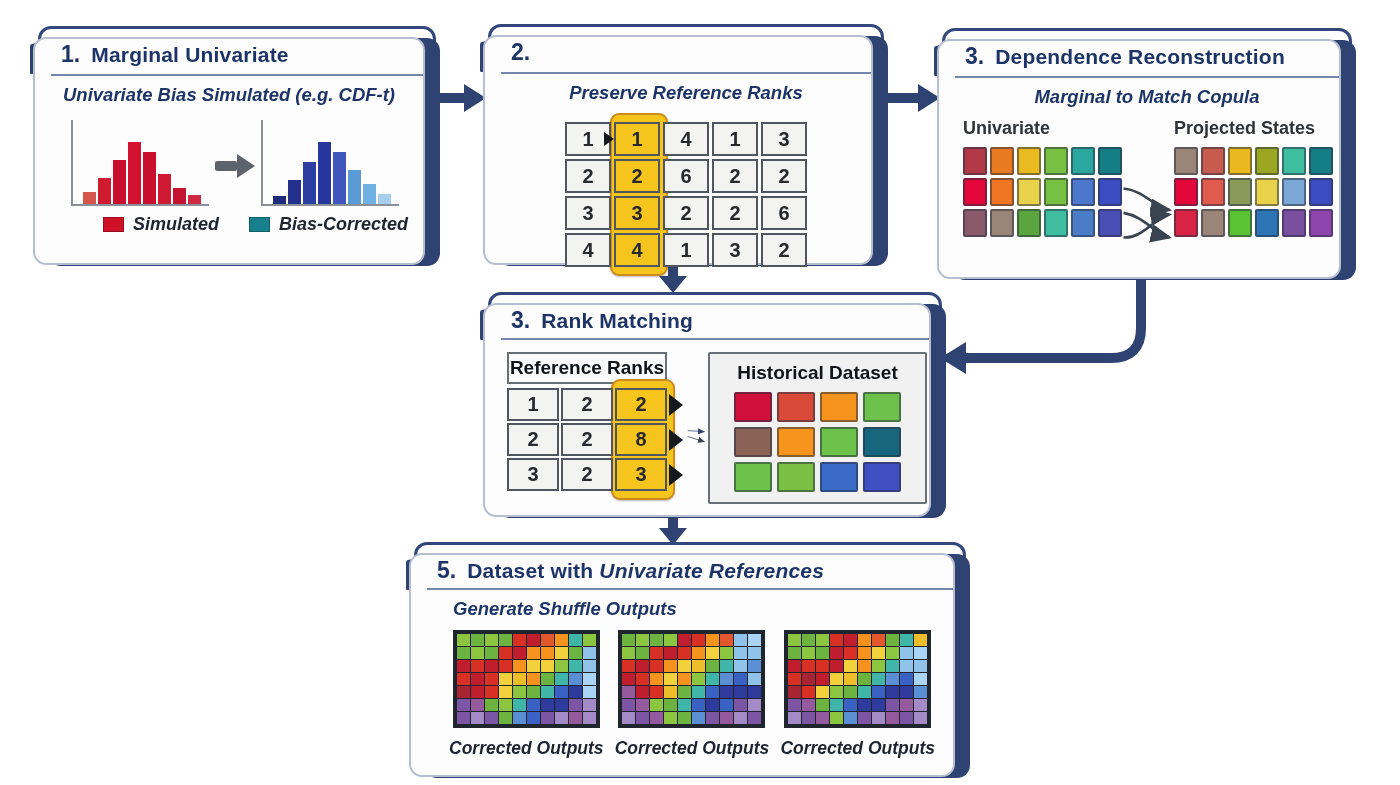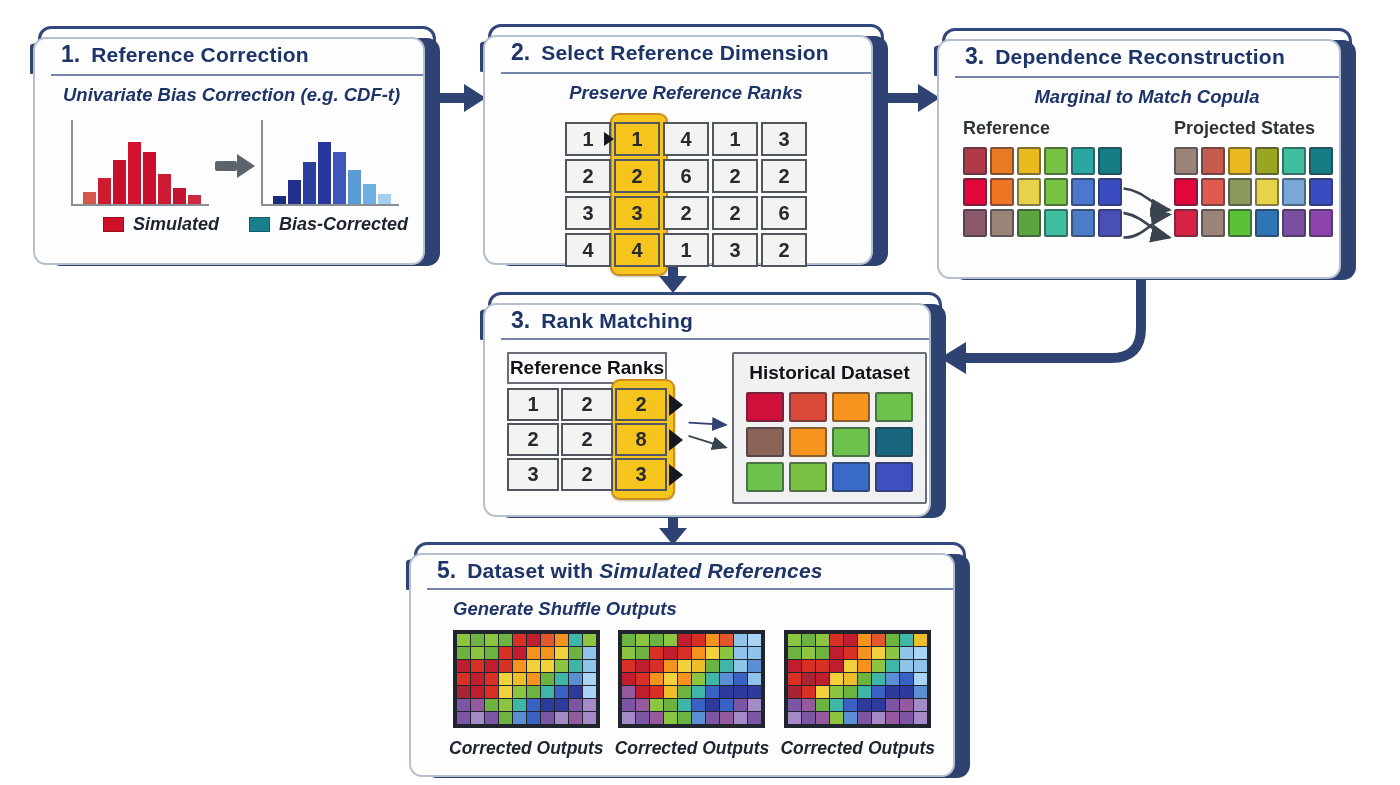--- a/index.html
+++ b/index.html
@@ -62,21 +62,21 @@
   .grid-label{font-size:18px;font-weight:bold;color:#2e3338;margin-bottom:8px;}
 
   
   .grids-row{display:flex;justify-content:space-between;align-items:flex-start;padding:10px 16px 0 18px;}
   .copula-arrows{margin-top:48px;}
 
   
   .rank-body{display:flex;align-items:flex-start;padding:12px 12px 0 16px;gap:0;}
   .ranks-header{border:2px solid #6a6f77;background:#fbfbfb;font-weight:bold;font-size:19px;
                 color:#101317;padding:3px 0;text-align:center;margin-bottom:4px;box-sizing:border-box;}
-  .hist-panel{border:2.5px solid #6a6f77;background:#f1f1f2;padding:6px 12px 10px;border-radius:2px;}
+  .hist-panel{border:2.5px solid #6a6f77;background:#f1f1f2;padding:6px 24px 10px;border-radius:2px;}
   .hist-panel .panel-title{font-weight:bold;font-size:19px;color:#101317;text-align:center;margin:2px 0 8px;}
 
   
   .mosaics{display:flex;justify-content:space-between;padding:10px 28px 0 32px;}
   .mosaic-wrap{text-align:center;}
   .mosaic-caption{margin-top:10px;font-weight:bold;font-style:italic;font-size:17.5px;color:#1d2430;}
 
   
   .h-arrow{position:absolute;display:flex;align-items:center;z-index:1;}
   .h-arrow .shaft{height:10px;background:#2e4372;flex:1;}
@@ -90,24 +90,24 @@
 </style>
 </head>
 <body>
 
 <div class="canvas">
 
   <div class="card" style="left:38px;top:26px;width:392px;height:228px;">
     <div class="page-tab"></div>
     <div class="card-head">
       <span class="num">1.</span>
-      <span class="title">Reference Correction</span>
+      <span class="title">Marginal Univariate</span>
     </div>
     <div class="divider"></div>
-    <div class="subtitle" style="padding-left:22px;">Univariate Bias Correction (e.g. CDF-t)</div>
+    <div class="subtitle" style="padding-left:22px;">Univariate Bias Simulated (e.g. CDF-t)</div>
     <div class="hist-row">
       <div class="hist">
           <div class="bar" style="height: 12px; background: rgb(213, 86, 76);"></div>
           <div class="bar" style="height: 26px; background: rgb(207, 27, 47);"></div>
           <div class="bar" style="height: 44px; background: rgb(200, 16, 46);"></div>
           <div class="bar" style="height: 62px; background: rgb(210, 18, 47);"></div>
           <div class="bar" style="height: 52px; background: rgb(200, 16, 46);"></div>
           <div class="bar" style="height: 30px; background: rgb(206, 26, 51);"></div>
           <div class="bar" style="height: 16px; background: rgb(195, 19, 48);"></div>
           <div class="bar" style="height: 9px; background: rgb(205, 42, 66);"></div>
@@ -136,21 +136,20 @@
         <span class="swatch" style="background: rgb(23, 128, 140);"></span>
         <span>Bias-Corrected</span>
       </div>
     </div>
   </div>
 
   <div class="card" style="left:488px;top:24px;width:390px;height:230px;">
     <div class="page-tab"></div>
     <div class="card-head">
       <span class="num">2.</span>
-      <span class="title">Select Reference Dimension</span>
     </div>
     <div class="divider"></div>
     <div class="subtitle" style="text-align:center;">Preserve Reference Ranks</div>
     <div style="display:flex;justify-content:center;margin-top:18px;">
       <div class="num-grid" style="--cw: 46px; --ch: 34px; --gap: 3px; grid-template-columns: repeat(5, var(--cw));">
           <div class="hl-band" style="left: calc(1 * (var(--cw) + var(--gap)) - 4px); width: calc(var(--cw) + 8px);"></div>
           <div class="ncell ptr-sm">1</div>
           <div class="ncell hl">1</div>
           <div class="ncell">4</div>
           <div class="ncell">1</div>
@@ -177,21 +176,21 @@
   <div class="card" style="left:942px;top:28px;width:404px;height:240px;">
     <div class="page-tab"></div>
     <div class="card-head">
       <span class="num">3.</span>
       <span class="title">Dependence Reconstruction</span>
     </div>
     <div class="divider"></div>
     <div class="subtitle" style="text-align:center;">Marginal to Match Copula</div>
     <div class="grids-row">
       <div>
-        <div class="grid-label">Reference</div>
+        <div class="grid-label">Univariate</div>
         <div class="color-grid cg-std" style="grid-template-columns: repeat(6, var(--cw));">
             <div class="cell" style="background: rgb(178, 58, 72);"></div>
             <div class="cell" style="background: rgb(232, 122, 34);"></div>
             <div class="cell" style="background: rgb(233, 187, 30);"></div>
             <div class="cell" style="background: rgb(121, 193, 67);"></div>
             <div class="cell" style="background: rgb(42, 167, 160);"></div>
             <div class="cell" style="background: rgb(20, 125, 133);"></div>
             <div class="cell" style="background: rgb(227, 7, 60);"></div>
             <div class="cell" style="background: rgb(238, 118, 35);"></div>
             <div class="cell" style="background: rgb(232, 210, 74);"></div>
@@ -294,21 +293,21 @@
             <div class="cell" style="background: rgb(63, 79, 193);"></div>
           </div>
       </div>
     </div>
   </div>
 
   <div class="card" style="left:414px;top:542px;width:546px;height:224px;">
     <div class="page-tab"></div>
     <div class="card-head" style="padding-bottom:4px;">
       <span class="num">5.</span>
-      <span class="title"><span>Dataset with</span><span class="ital">Simulated References</span></span>
+      <span class="title"><span>Dataset with</span><span class="ital">Univariate References</span></span>
     </div>
     <div class="divider"></div>
     <div class="subtitle" style="padding-left:36px;">Generate Shuffle Outputs</div>
     <div class="mosaics">
       <div class="mosaic-wrap">
         <div class="color-grid mosaic" style="grid-template-columns: repeat(10, var(--cw));">
             <div class="cell" style="background: rgb(140, 198, 65);"></div>
             <div class="cell" style="background: rgb(109, 179, 63);"></div>
             <div class="cell" style="background: rgb(140, 198, 65);"></div>
             <div class="cell" style="background: rgb(109, 179, 63);"></div>

